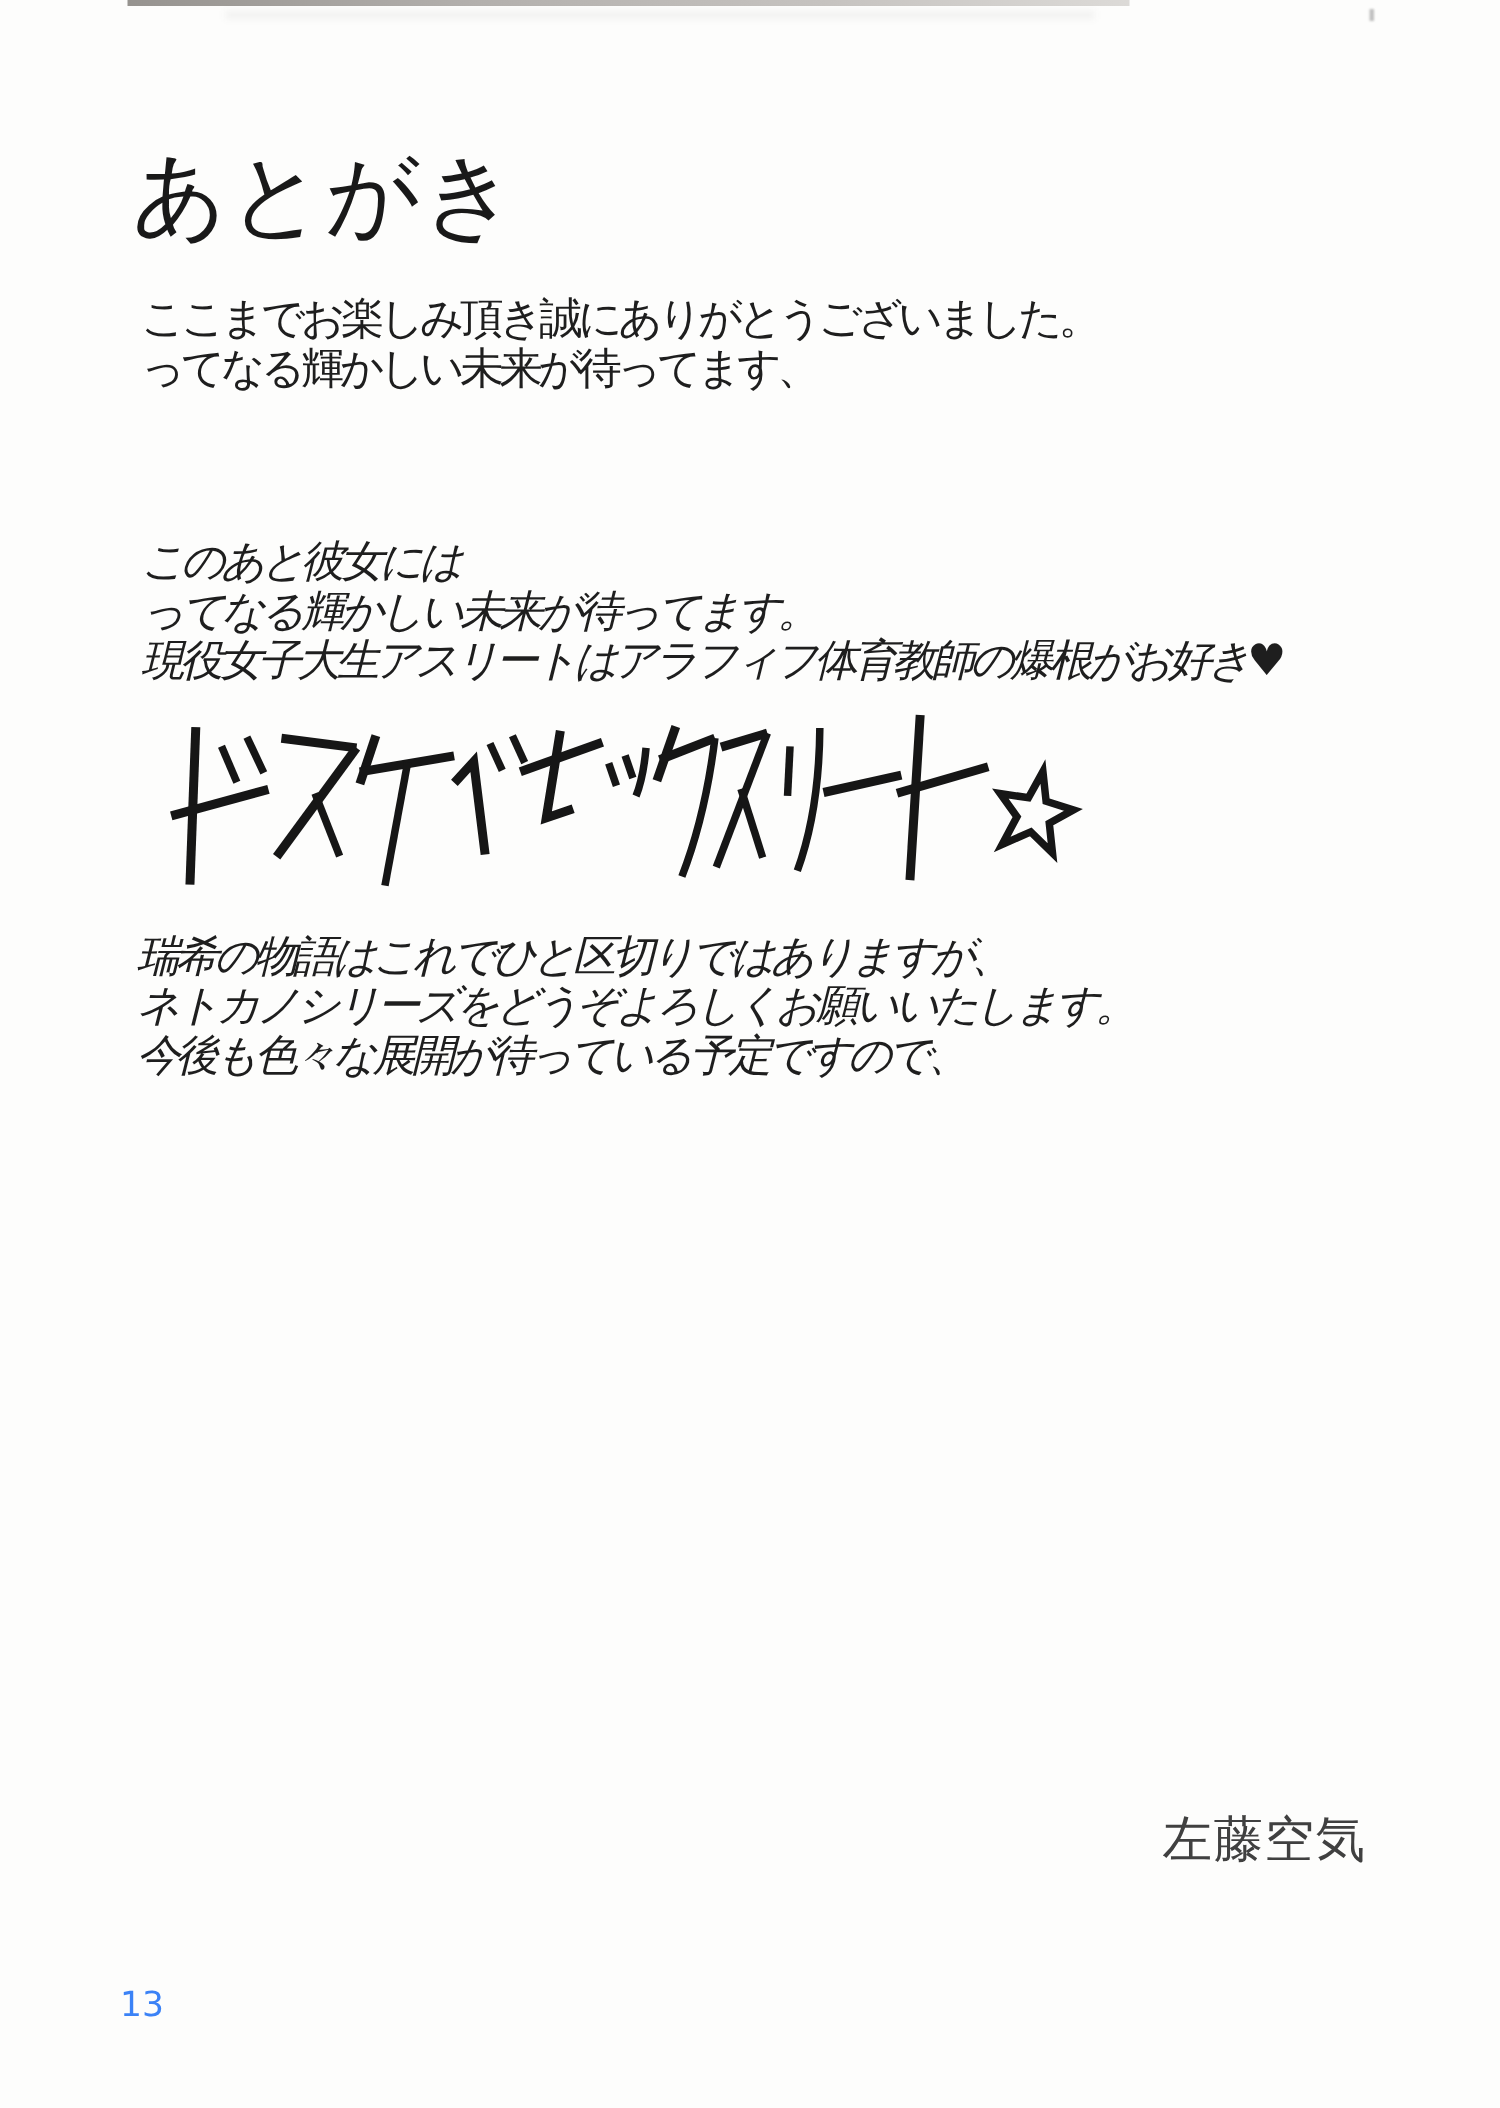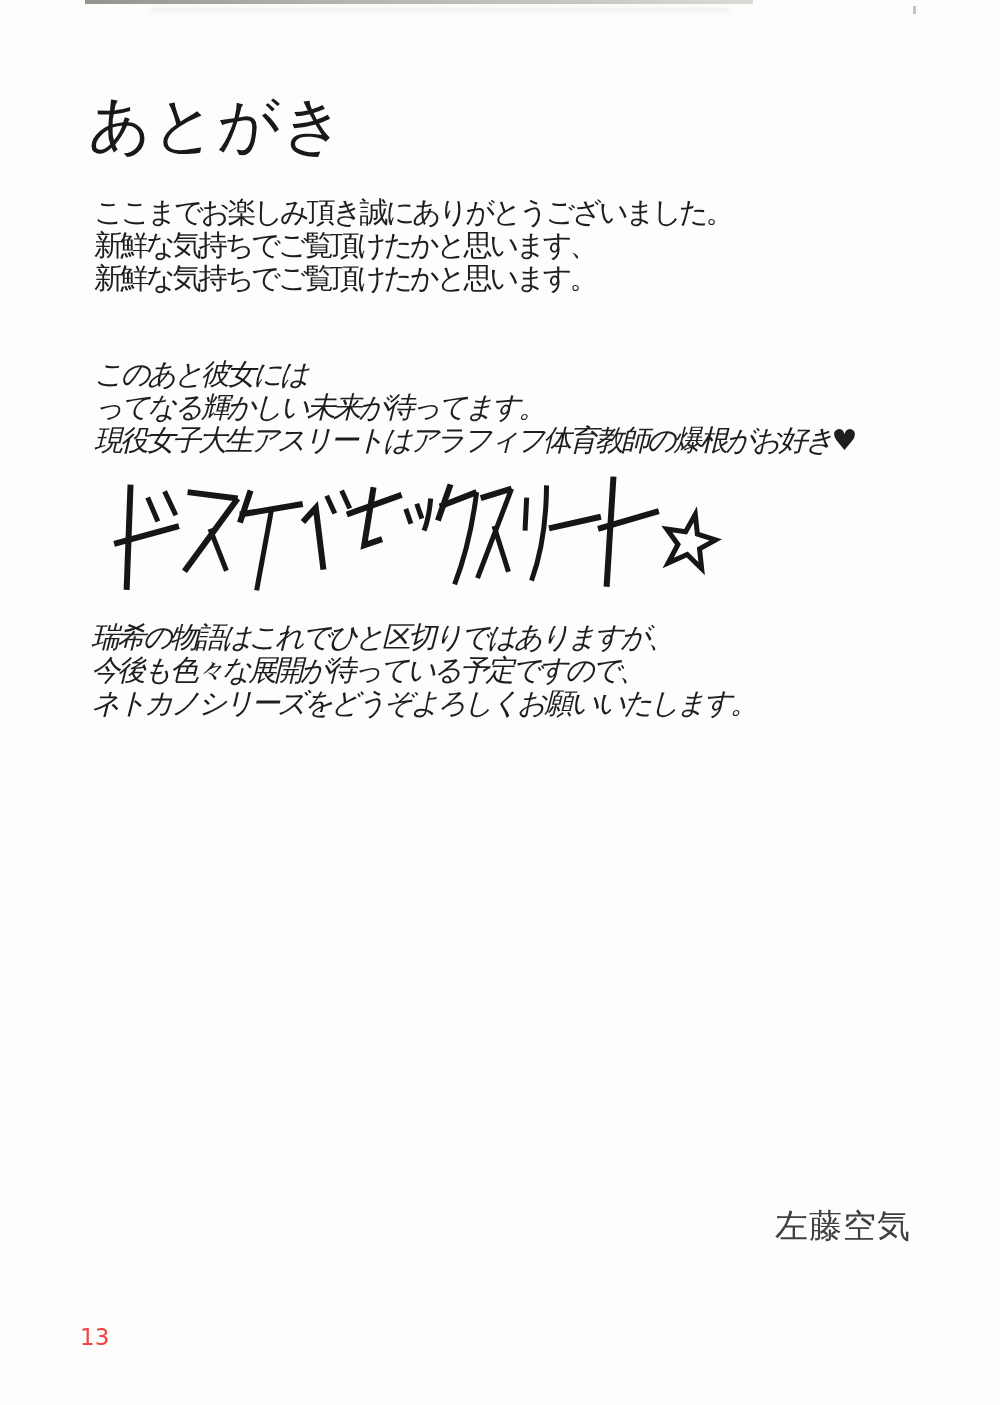--- a/index.html
+++ b/index.html
@@ -40,21 +40,20 @@
   }
   .title {
     position: absolute;
     left: 88px; top: 96px;
     margin: 0;
     font-size: 62px;
     font-weight: 500;
     letter-spacing: 1px;
     line-height: 1.1;
     color: #191919;
-    font-family: Liberation Mono, monospace;
   }
   .para {
     position: absolute;
     font-size: 29px;
     font-weight: 500;
     letter-spacing: -3px;
     line-height: 33px;
     color: #1e1e1e;
     white-space: nowrap;
   }
@@ -81,38 +80,37 @@
     left: 775px; top: 1204px;
     font-size: 33px;
     font-weight: 500;
     letter-spacing: 1px;
     color: #404040;
   }
   .page-number {
     position: absolute;
     left: 80px; top: 1324px;
     font-size: 23px;
-    color: #ef4444;
+    color: #3b82f6;
   }
 </style>
 </head>
 <body>
 
 <div class="page">
 
   <div class="scan-strip"></div>
   <div class="scan-smudge"></div>
   <div class="scan-dot"></div>
 
   <h1 class="title">あとがき</h1>
 
   <div class="para para-1">
     <div>ここまでお楽しみ頂き誠にありがとうございました。</div>
-    <div>新鮮な気持ちでご覧頂けたかと思います、</div>
-    <div>新鮮な気持ちでご覧頂けたかと思います。</div>
+    <div>ってなる輝かしい未来が待ってます、</div>
   </div>
 
   <div class="para para-2">
     <div>このあと彼女には</div>
     <div>ってなる輝かしい未来が待ってます。</div>
     <div>現役女子大生アスリートはアラフィフ体育教師の爆根がお好き♥</div>
   </div>
 
   <div class="handwriting">
     <span class="sr-only">ドスケベセックスリート☆</span>
@@ -159,21 +157,21 @@
         <path d="M510,22 L502,132"></path>
         <path d="M494,74 L555,57"></path>
 
         <path d="M586,60 L592,79 L611,81 L597,93 L603,112 L586,101 L569,113 L575,93 L561,80 L580,79 Z" stroke-width="5" transform="rotate(12 586 86)"></path>
       </g>
     </svg>
   </div>
 
   <div class="para para-3">
     <div>瑞希の物語はこれでひと区切りではありますが、</div>
+    <div>ネトカノシリーズをどうぞよろしくお願いいたします。</div>
     <div>今後も色々な展開が待っている予定ですので、</div>
-    <div>ネトカノシリーズをどうぞよろしくお願いいたします。</div>
   </div>
 
   <div class="signature">左藤空気</div>
 
   <div class="page-number">13</div>
 
 </div>
 
 </body></html>

